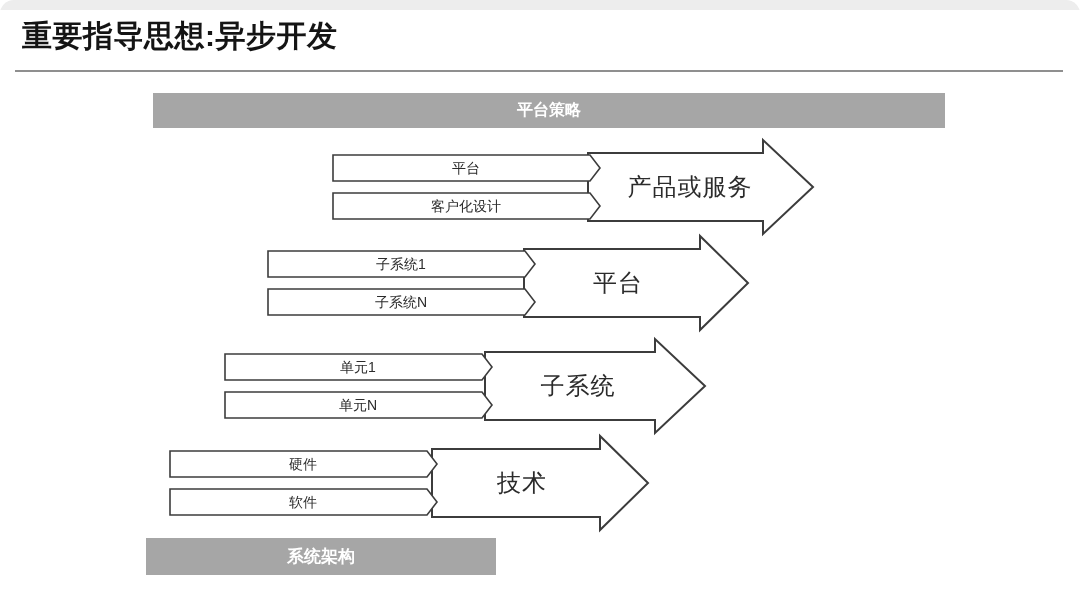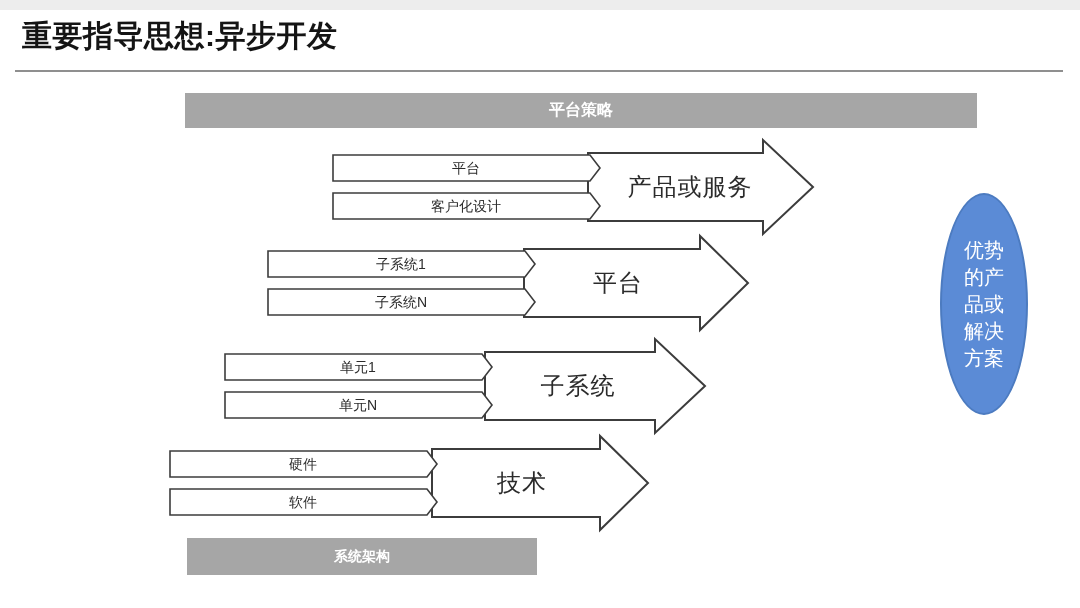--- a/index.html
+++ b/index.html
@@ -1,31 +1,31 @@
 <!DOCTYPE html>
 <html><head>
 <meta charset="utf-8">
 <style>
   html,body{margin:0;padding:0;background:#fff;}
   .slide{
     position:relative;width:1080px;height:608px;background:#ffffff;
-    font-family:"Liberation Sans","DejaVu Sans",sans-serif;overflow:hidden;
+    font-family:"Liberation Sans","DejaVu Sans",sans-serif;overflow:hidden;border-radius:14px;
   }
   .top-strip{position:absolute;left:0;top:0;width:1080px;height:10px;background:#ededed;}
   .page-title{
     position:absolute;left:22px;top:16px;margin:0;
     font-size:30px;font-weight:800;color:#141414;letter-spacing:0.5px;white-space:nowrap;
   }
   .title-divider{position:absolute;left:15px;top:70px;width:1048px;height:2px;background:#8f8f8f;}
   .gray-bar{
     position:absolute;background:#a6a6a6;color:#ffffff;font-weight:bold;
-    display:flex;align-items:center;justify-content:center;margin-left:32px;
+    display:flex;align-items:center;justify-content:center;
   }
   .bar-top{left:153px;top:93px;width:792px;height:35px;font-size:16px;}
-  .bar-bottom-left{left:155px;top:538px;width:350px;height:37px;font-size:14px;}
+  .bar-bottom-left{left:146px;top:538px;width:350px;height:37px;font-size:17px;}
   .bar-bottom-right{left:604px;top:538px;width:341px;height:37px;font-size:17px;}
   .blue-ellipse{
     position:absolute;border-radius:50%;
     background:#5b8bd6;border:2px solid #4c7bc0;box-sizing:border-box;
     display:flex;align-items:center;justify-content:center;
   }
   .ellipse-left{left:42px;top:192px;width:94px;height:224px;}
   .ellipse-right{left:940px;top:193px;width:88px;height:222px;}
   .ellipse-text{color:#ffffff;font-size:20px;line-height:27px;text-align:center;font-weight:500;}
   .ellipse-text span{display:block;}
@@ -43,29 +43,20 @@
   <div class="top-strip"></div>
 
   <h1 class="page-title">重要指导思想:异步开发</h1>
   <div class="title-divider"></div>
 
   <div class="gray-bar bar-top">
     <span>平台策略</span>
   </div>
 
 
-  <div class="blue-ellipse ellipse-right">
-    <div class="ellipse-text">
-      <span>优势</span>
-      <span>的产</span>
-      <span>品或</span>
-      <span>解决</span>
-      <span>方案</span>
-    </div>
-  </div>
 
   <svg class="arrow-layer" width="1080" height="608" viewBox="0 0 1080 608">
 
     <g>
       <path class="big-arrow" d="M588 153 H763 V140 L813 187 L763 234 V221 H588 Z"></path>
       <path class="sub-arrow" d="M333 155 H590 L600 168 L590 181 H333 Z"></path>
       <path class="sub-arrow" d="M333 193 H590 L600 206 L590 219 H333 Z"></path>
       <text class="sub-label" x="466" y="173">平台</text>
       <text class="sub-label" x="466" y="211">客户化设计</text>
       <text class="big-label" x="690" y="195">产品或服务</text>

